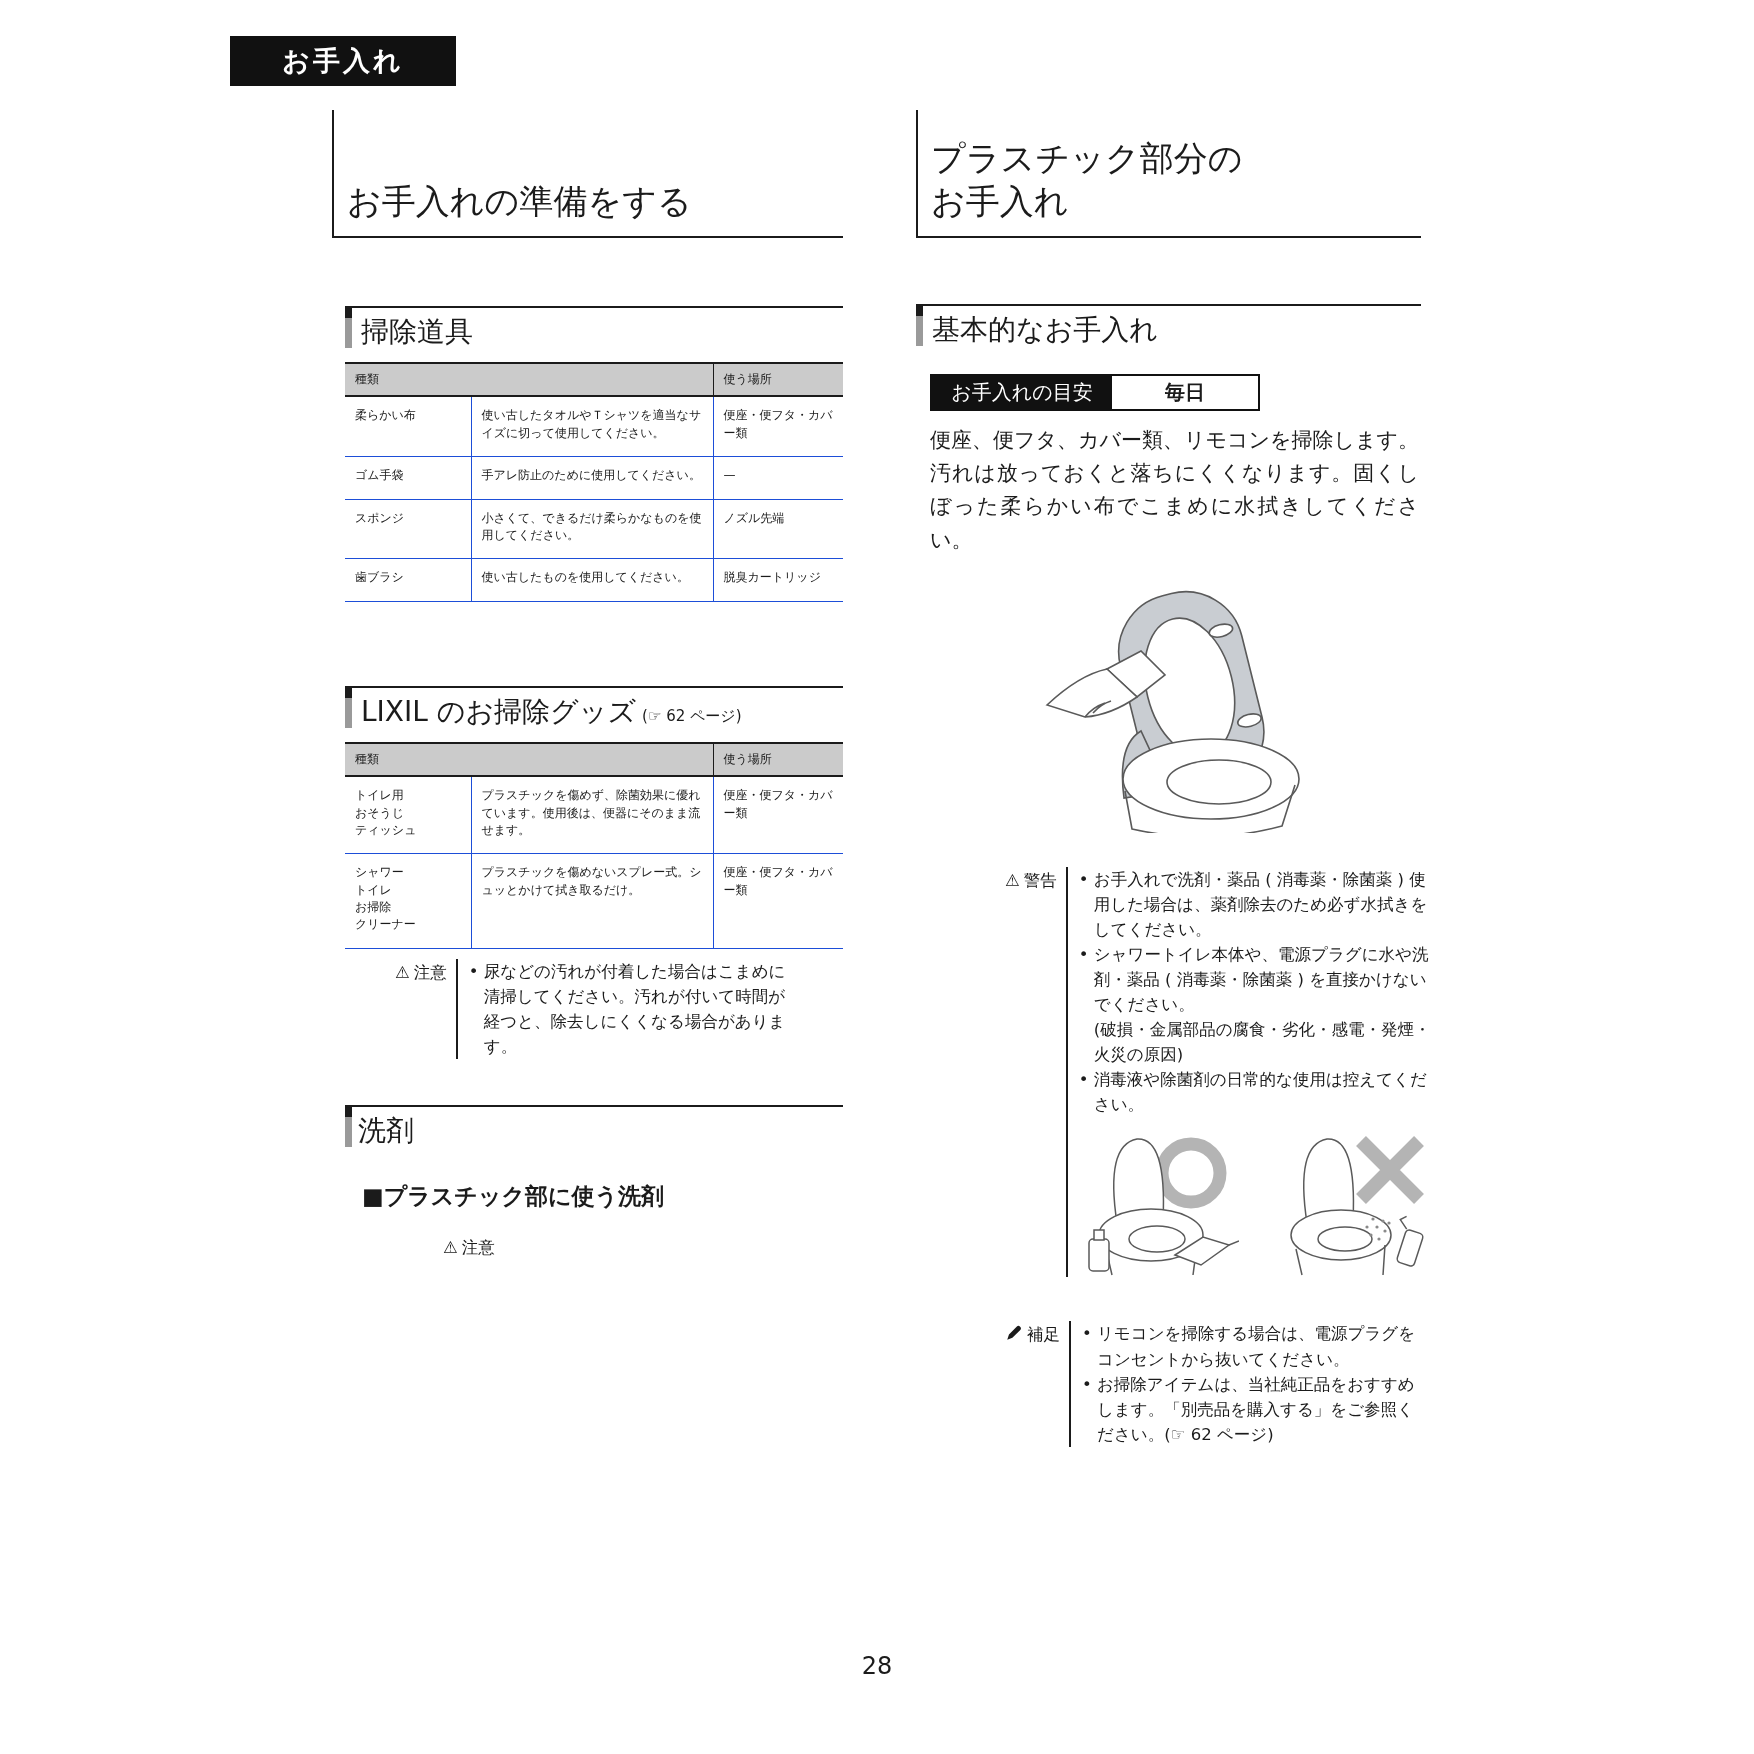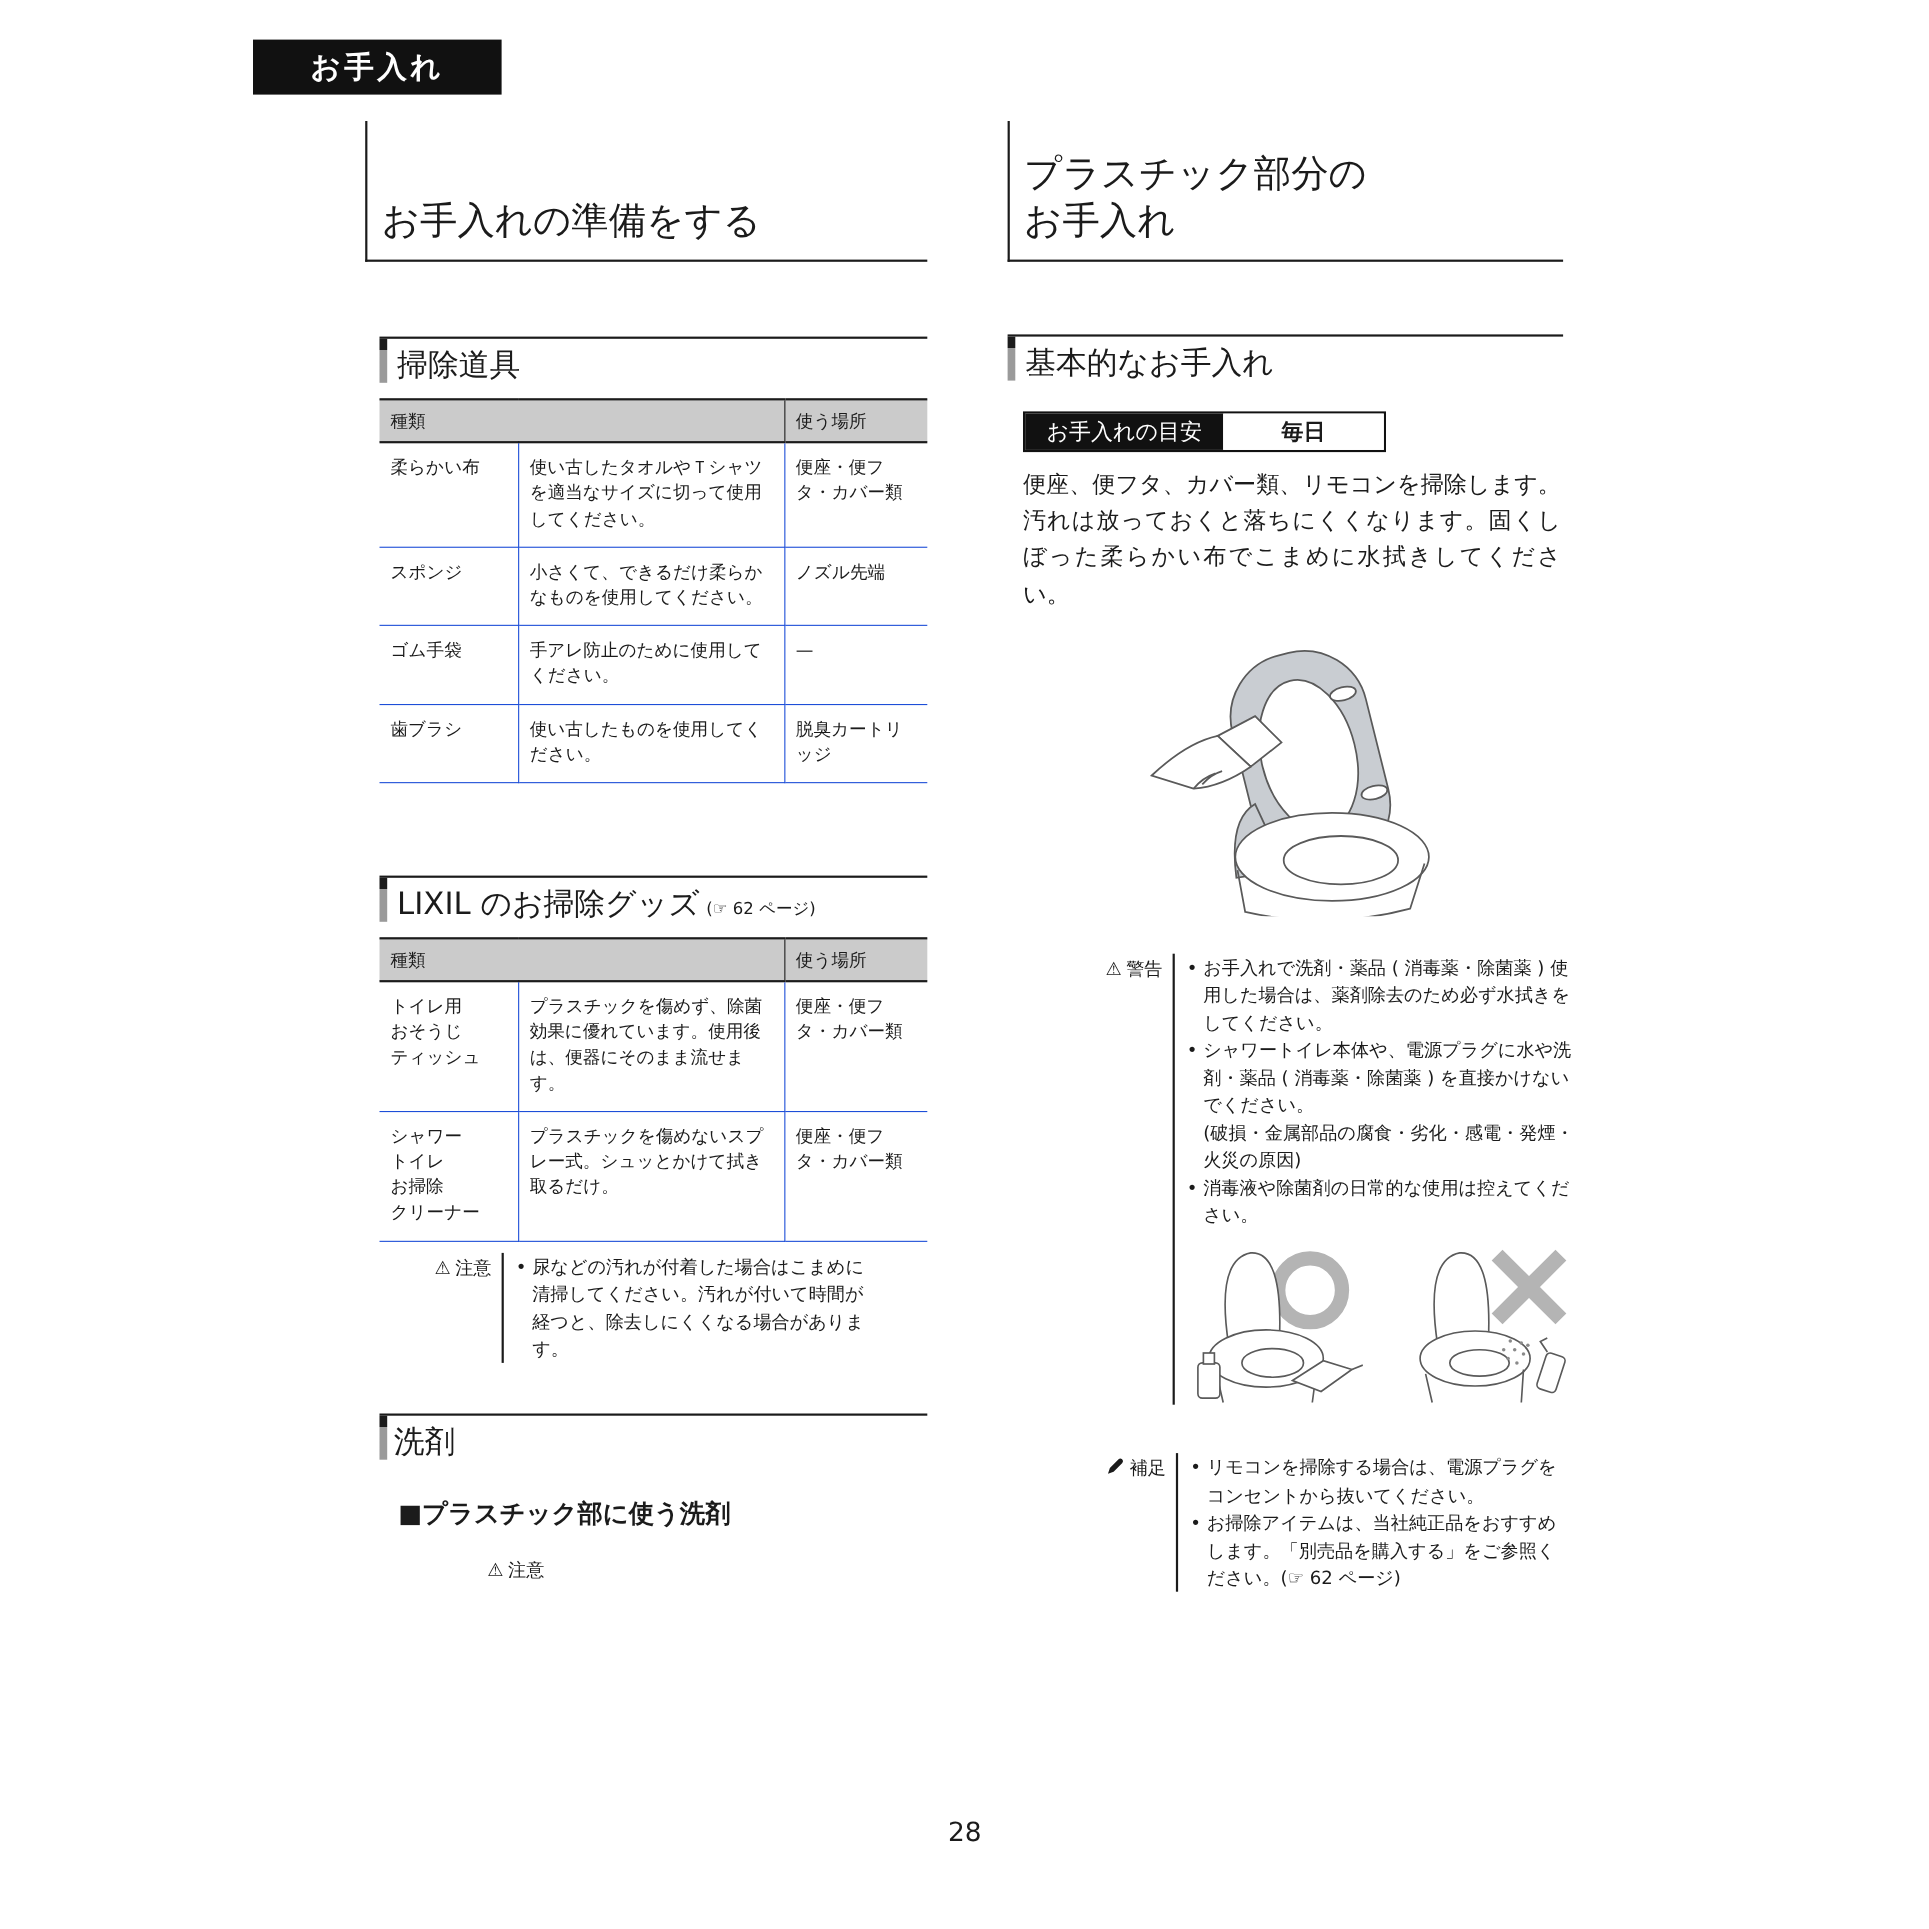--- a/index.html
+++ b/index.html
@@ -24,21 +24,21 @@
   
   .section-heading{position:relative;border-top:2px solid #1b1b1b;padding:5px 0 5px 16px;
     font-size:28px;margin-left:13px;}
   .section-heading::before{content:"";position:absolute;left:0;top:0;width:7px;height:40px;
     background:linear-gradient(to bottom,#1b1b1b 0,#1b1b1b 10px,#9a9a9a 10px,#9a9a9a 100%);}
   .section-heading .ref{font-size:15px;margin-left:6px;}
   .col-right .section-heading{margin-left:0;}
 
   
   table.man{border-collapse:collapse;table-layout:fixed;width:498px;margin:6px 0 0 13px;
-    font-size:16px;line-height:1.45;}
+    font-size:12px;line-height:1.45;}
   table.man col.c-type{width:126px;} table.man col.c-desc{width:242px;} table.man col.c-place{width:130px;}
   table.man th{background:#cbcbcb;font-weight:normal;text-align:left;padding:7px 10px;
     border-top:2px solid #1b1b1b;border-bottom:2px solid #1b1b1b;}
   table.man th + th{border-left:1px solid #1b1b1b;}
   table.man td{border:1px solid #1d4ed8;padding:10px 9px 14px 10px;vertical-align:top;white-space:pre-line;}
   table.man td:first-child{border-left:none;} table.man td:last-child{border-right:none;}
   table.man th:last-child{border-right:none;} table.man th:first-child{border-left:none;}
 
   
   .note{display:flex;align-items:stretch;font-size:16.5px;line-height:1.52;}
@@ -104,28 +104,28 @@
           <th>使う場所</th>
         </tr>
       </thead>
       <tbody>
         <tr>
           <td>柔らかい布</td>
           <td>使い古したタオルやＴシャツを適当なサイズに切って使用してください。</td>
           <td>便座・便フタ・カバー類</td>
         </tr>
         <tr>
+          <td>ゴム手袋</td>
+          <td>手アレ防止のために使用してください。</td>
+          <td>—</td>
+        </tr>
+        <tr>
           <td>スポンジ</td>
           <td>小さくて、できるだけ柔らかなものを使用してください。</td>
           <td>ノズル先端</td>
-        </tr>
-        <tr>
-          <td>ゴム手袋</td>
-          <td>手アレ防止のために使用してください。</td>
-          <td>—</td>
         </tr>
         <tr>
           <td>歯ブラシ</td>
           <td>使い古したものを使用してください。</td>
           <td>脱臭カートリッジ</td>
         </tr>
       </tbody>
     </table>
 
     <div class="section-heading sp-lixil">

